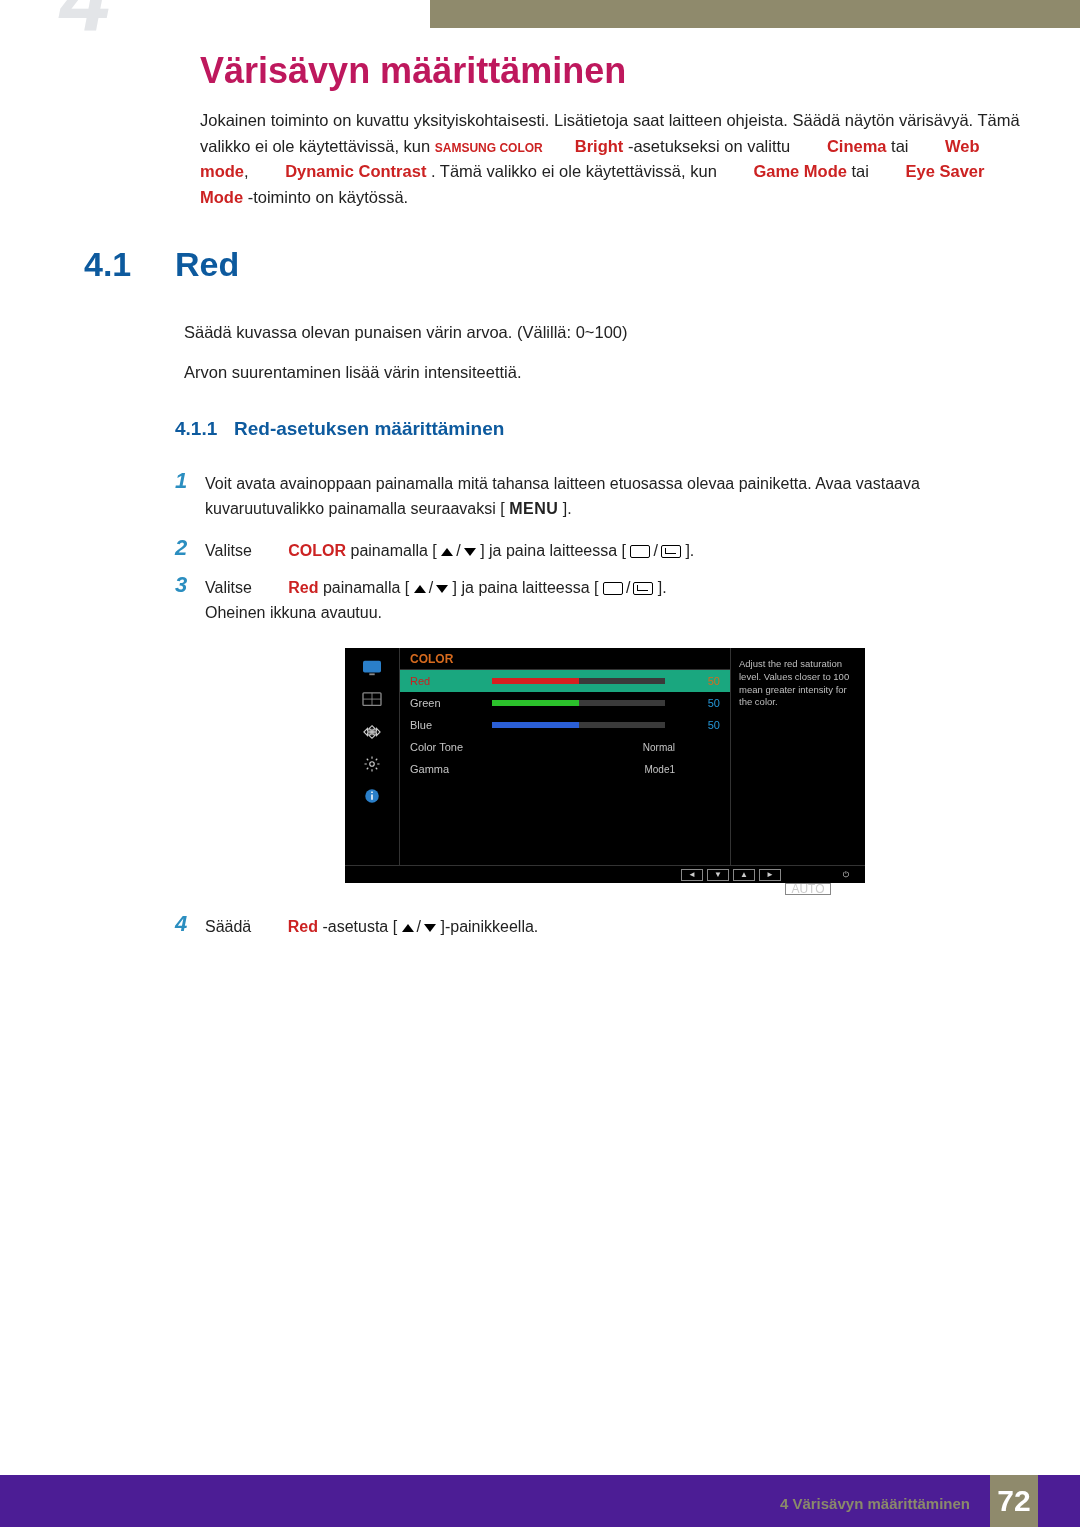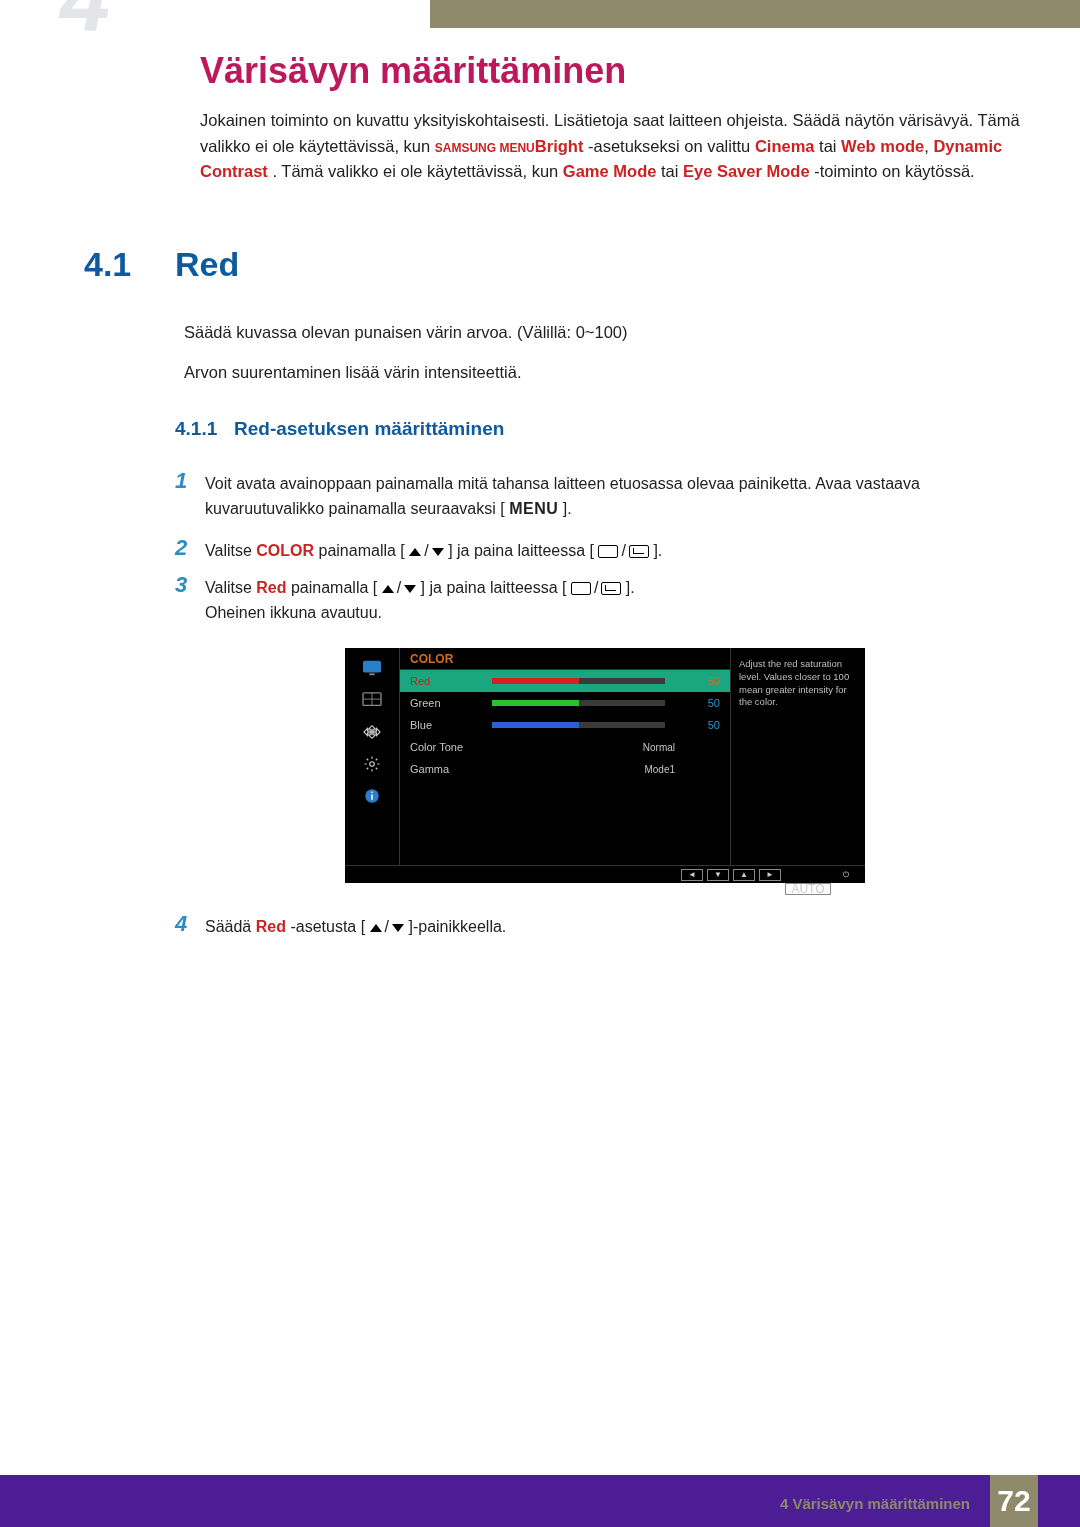--- a/index.html
+++ b/index.html
@@ -107,21 +107,21 @@
     color: #222;
   }
   .step1n { top: 468px; }
   .step1t { top: 472px; }
   .step2n { top: 535px; }
   .step2t { top: 539px; }
   .step3n { top: 572px; }
   .step3t { top: 576px; }
   .step4n { top: 911px; }
   .step4t { top: 915px; }
-  .hl-red { color: #cc2222; font-weight: bold; }
+  .hl-red { color: #cc2222; font-weight: bold; margin-left: 32px; }
   .menu-label {
     font-weight: bold;
     letter-spacing: .5px;
   }
   .tri-up, .tri-down {
     display: inline-block;
     width: 0; height: 0;
     border-left: 6px solid transparent;
     border-right: 6px solid transparent;
     vertical-align: middle;
@@ -289,21 +289,21 @@
 <body>
 
 <div class="top-bar"></div>
 
 <div class="chapter-number">4</div>
 
 <h1 class="chapter-title">Värisävyn määrittäminen</h1>
 
 <div class="intro-block">
   <span>Jokainen toiminto on kuvattu yksityiskohtaisesti. Lisätietoja saat laitteen ohjeista. Säädä näytön värisävyä. Tämä valikko ei ole käytettävissä, kun </span>
-  <span class="hl-magic">SAMSUNG MENU</span><span class="hl-red">Bright</span>
+  <span class="hl-magic">SAMSUNG COLOR</span><span class="hl-red">Bright</span>
   <span>-asetukseksi on valittu </span>
   <span class="hl-red">Cinema</span>
   <span> tai </span>
   <span class="hl-red">Web mode</span><span>, </span>
   <span class="hl-red">Dynamic Contrast</span>
   <span>. Tämä valikko ei ole käytettävissä, kun </span>
   <span class="hl-red">Game Mode</span>
   <span> tai </span>
   <span class="hl-red">Eye Saver Mode</span>
   <span>-toiminto on käytössä.</span>

